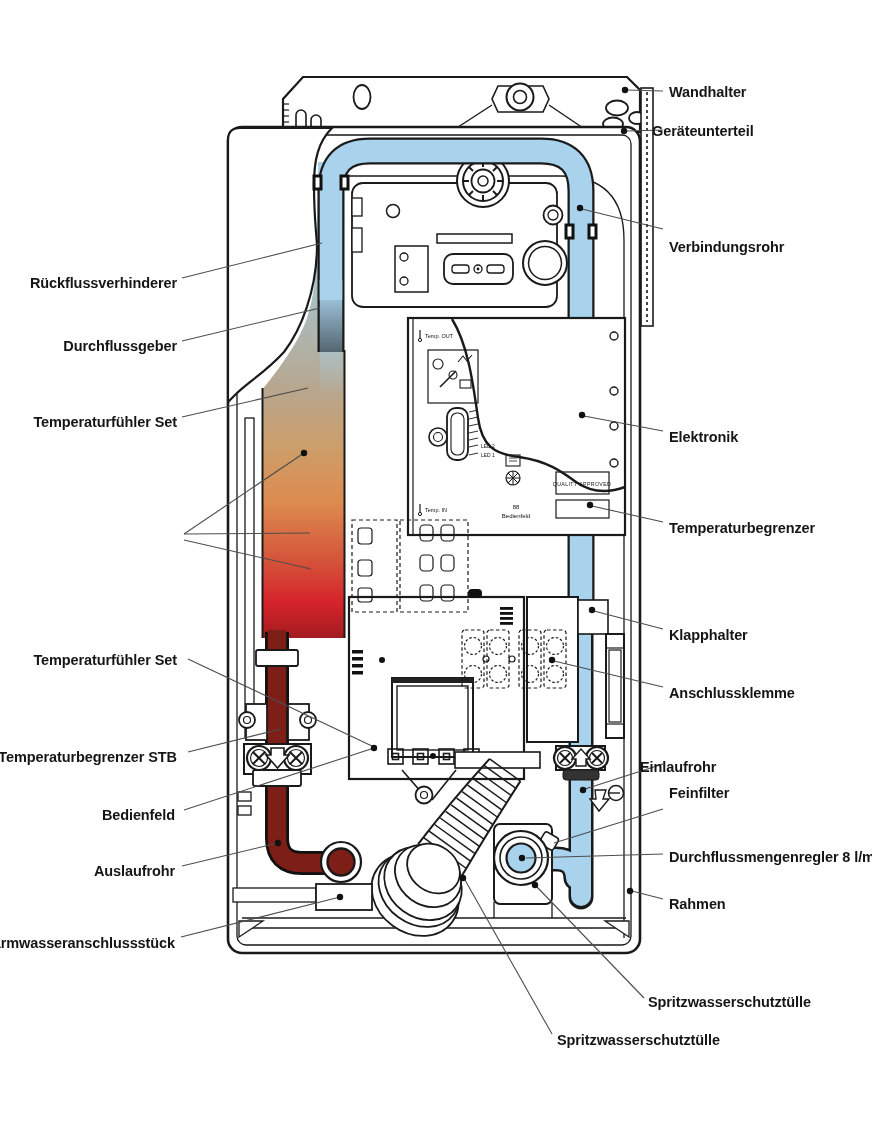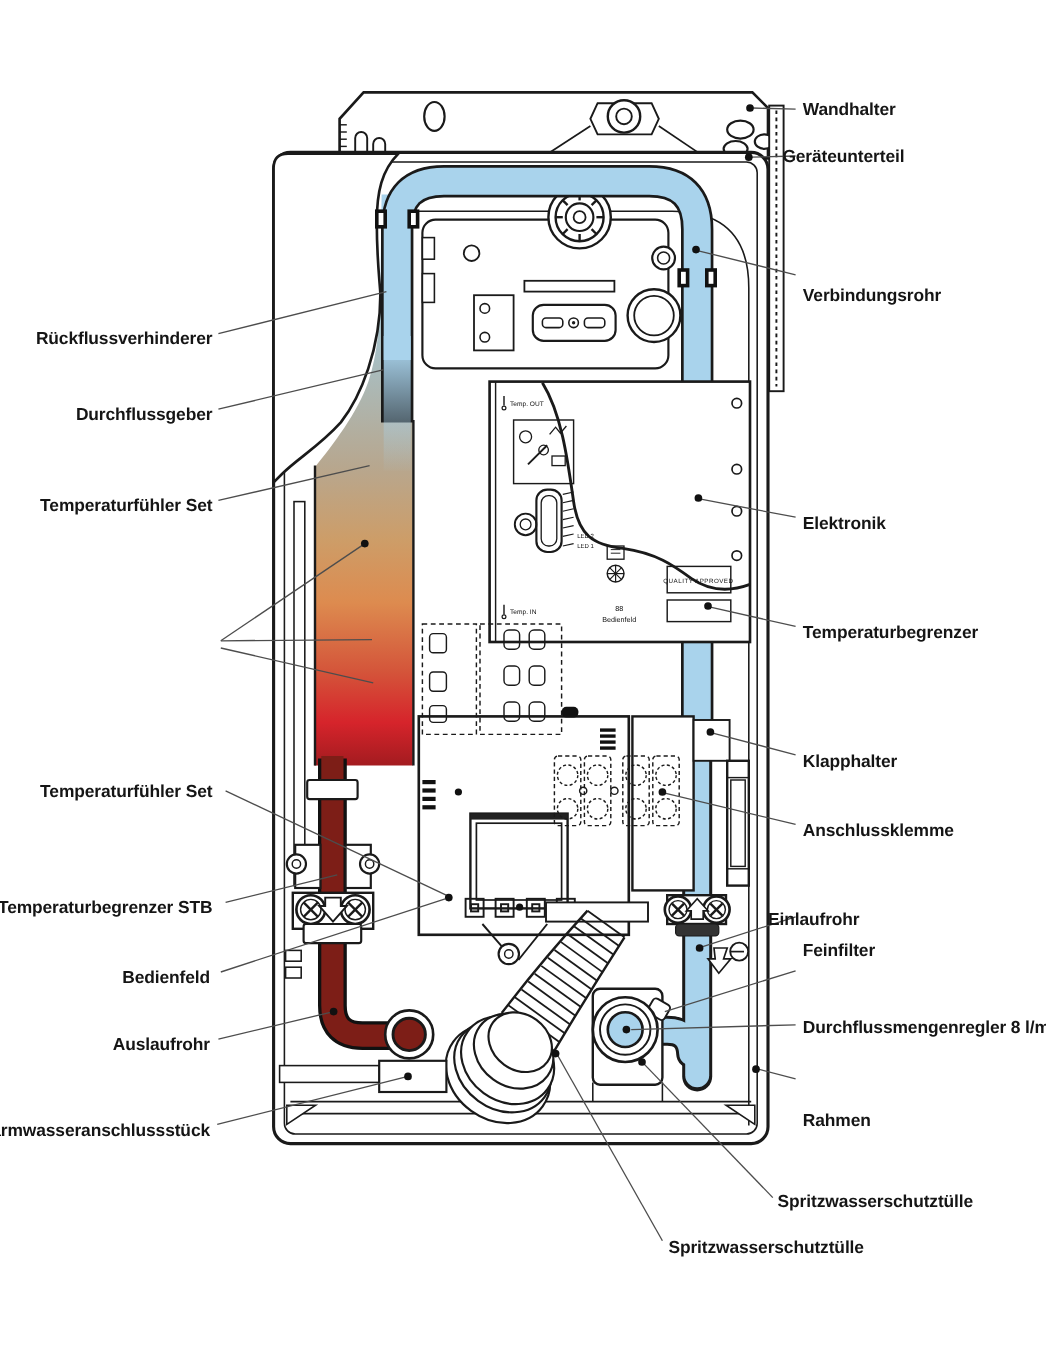--- a/index.html
+++ b/index.html
@@ -419,16 +419,16 @@
   <div class="lbl lbl-r" style="left:669px;top:83px">Wandhalter</div>
   <div class="lbl lbl-r" style="left:652px;top:122px">Geräteunterteil</div>
   <div class="lbl lbl-r" style="left:669px;top:238px">Verbindungsrohr</div>
   <div class="lbl lbl-r" style="left:669px;top:428px">Elektronik</div>
   <div class="lbl lbl-r" style="left:669px;top:519px">Temperaturbegrenzer</div>
   <div class="lbl lbl-r" style="left:669px;top:626px">Klapphalter</div>
   <div class="lbl lbl-r" style="left:669px;top:684px">Anschlussklemme</div>
   <div class="lbl lbl-r" style="left:640px;top:758px">Einlaufrohr</div>
   <div class="lbl lbl-r" style="left:669px;top:784px">Feinfilter</div>
   <div class="lbl lbl-r" style="left:669px;top:848px">Durchflussmengenregler 8 l/min</div>
-  <div class="lbl lbl-r" style="left:669px;top:925px">Rahmen</div>
+  <div class="lbl lbl-r" style="left:669px;top:895px">Rahmen</div>
   <div class="lbl lbl-r" style="left:648px;top:993px">Spritzwasserschutztülle</div>
   <div class="lbl lbl-r" style="left:557px;top:1031px">Spritzwasserschutztülle</div>
 </div>
 
 </body></html>

